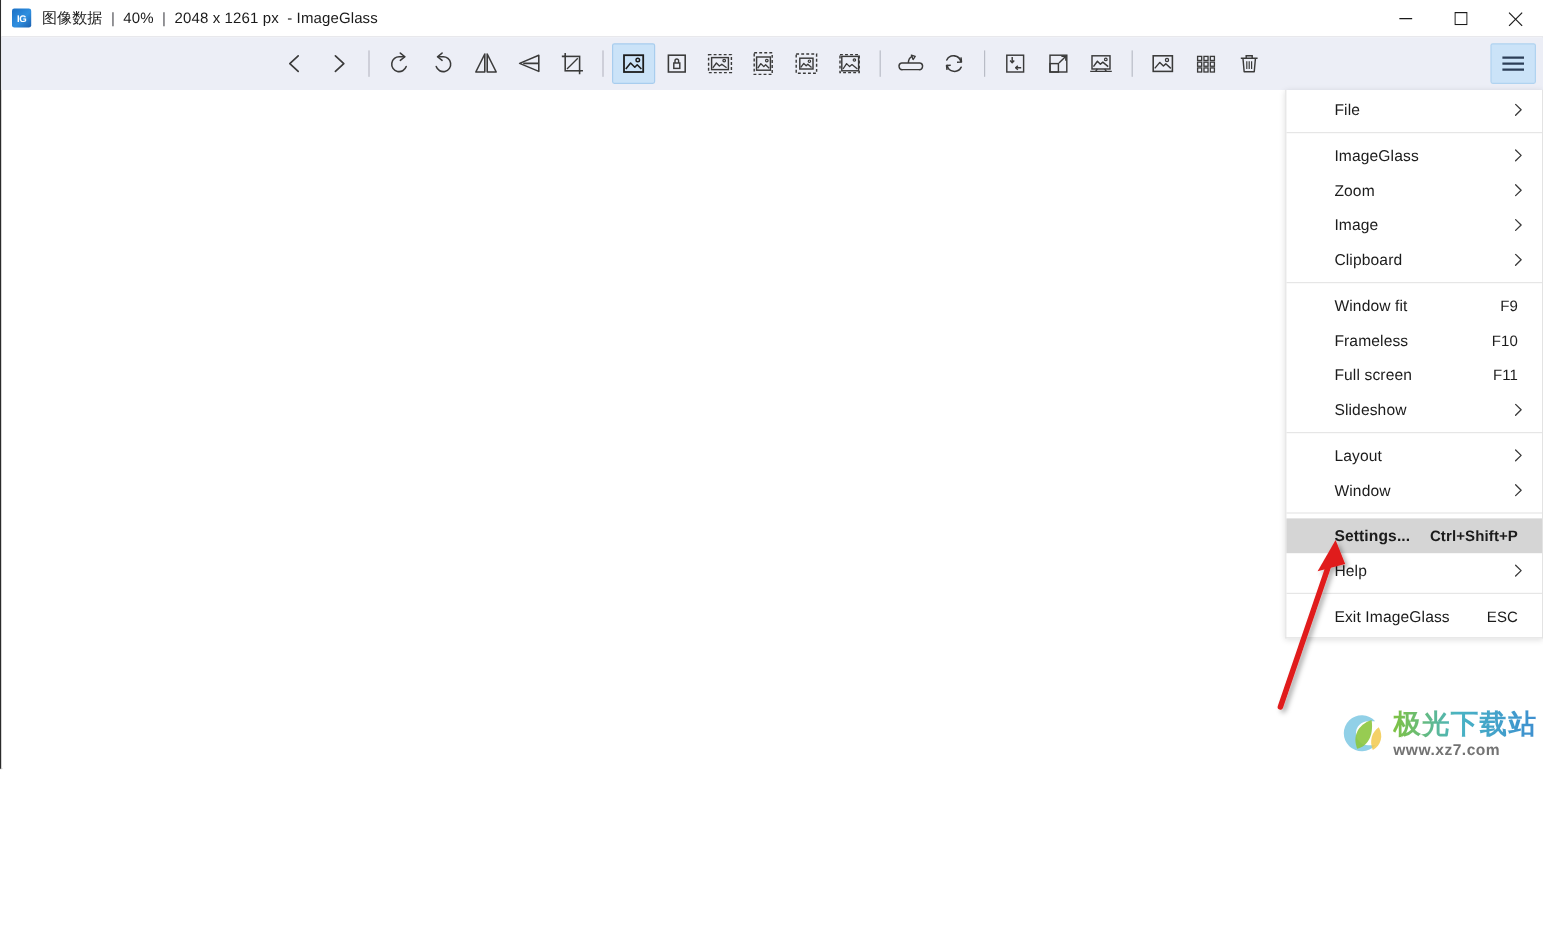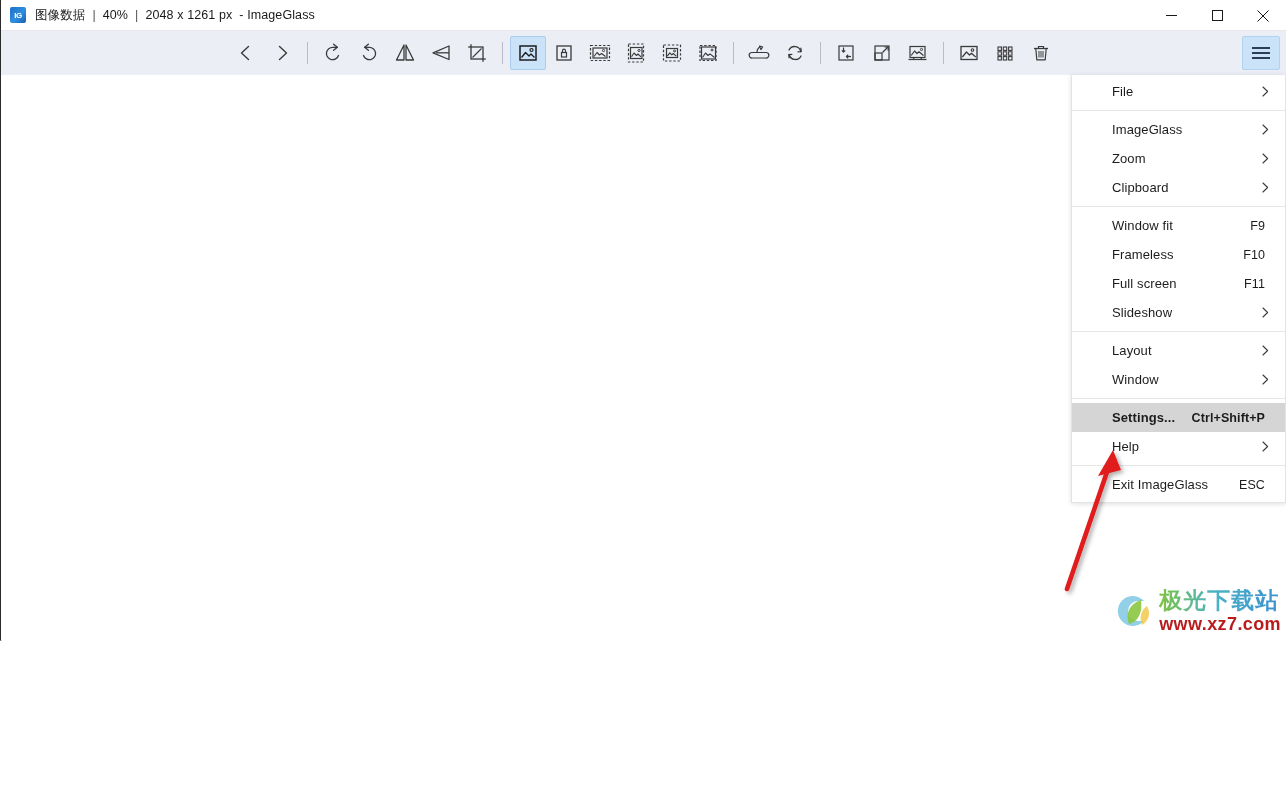--- a/index.html
+++ b/index.html
@@ -148,21 +148,21 @@
   }
   .wm-text { display: flex; flex-direction: column; line-height: 1; }
   .wm-cn {
     font-size: 23px; font-weight: bold;
     background: linear-gradient(90deg,#7fc242 0%,#49b3c4 45%,#3d8fd0 100%);
     -webkit-background-clip: text; background-clip: text;
     color: transparent;
     letter-spacing: 1px;
   }
   .wm-url {
-    font-size: 18px; font-weight: bold; color: #b91c1c;
+    font-size: 13px; font-weight: bold; color: #737373;
     letter-spacing: 0.4px; margin-top: 3px;
   }
 </style>
 </head>
 <body>
 
 <div id="app">
 
   <div class="titlebar">
     <div class="app-icon"></div>
@@ -397,20 +397,28 @@
       <div class="menu-item">
         <span class="menu-label">ImageGlass</span>
         <span class="menu-arrow">
           <svg width="7" height="11" viewBox="0 0 7 11">
             <polyline points="1,1 5.6,5.5 1,10" fill="none" stroke="#3a3a3a" stroke-width="1.1" stroke-linecap="round" stroke-linejoin="round"></polyline>
           </svg>
         </span>
       </div>
       <div class="menu-item">
         <span class="menu-label">Zoom</span>
+        <span class="menu-arrow">
+          <svg width="7" height="11" viewBox="0 0 7 11">
+            <polyline points="1,1 5.6,5.5 1,10" fill="none" stroke="#3a3a3a" stroke-width="1.1" stroke-linecap="round" stroke-linejoin="round"></polyline>
+          </svg>
+        </span>
+      </div>
+      <div class="menu-item">
+        <span class="menu-label">Image</span>
         <span class="menu-arrow">
           <svg width="7" height="11" viewBox="0 0 7 11">
             <polyline points="1,1 5.6,5.5 1,10" fill="none" stroke="#3a3a3a" stroke-width="1.1" stroke-linecap="round" stroke-linejoin="round"></polyline>
           </svg>
         </span>
       </div>
       <div class="menu-item">
         <span class="menu-label">Clipboard</span>
         <span class="menu-arrow">
           <svg width="7" height="11" viewBox="0 0 7 11">

